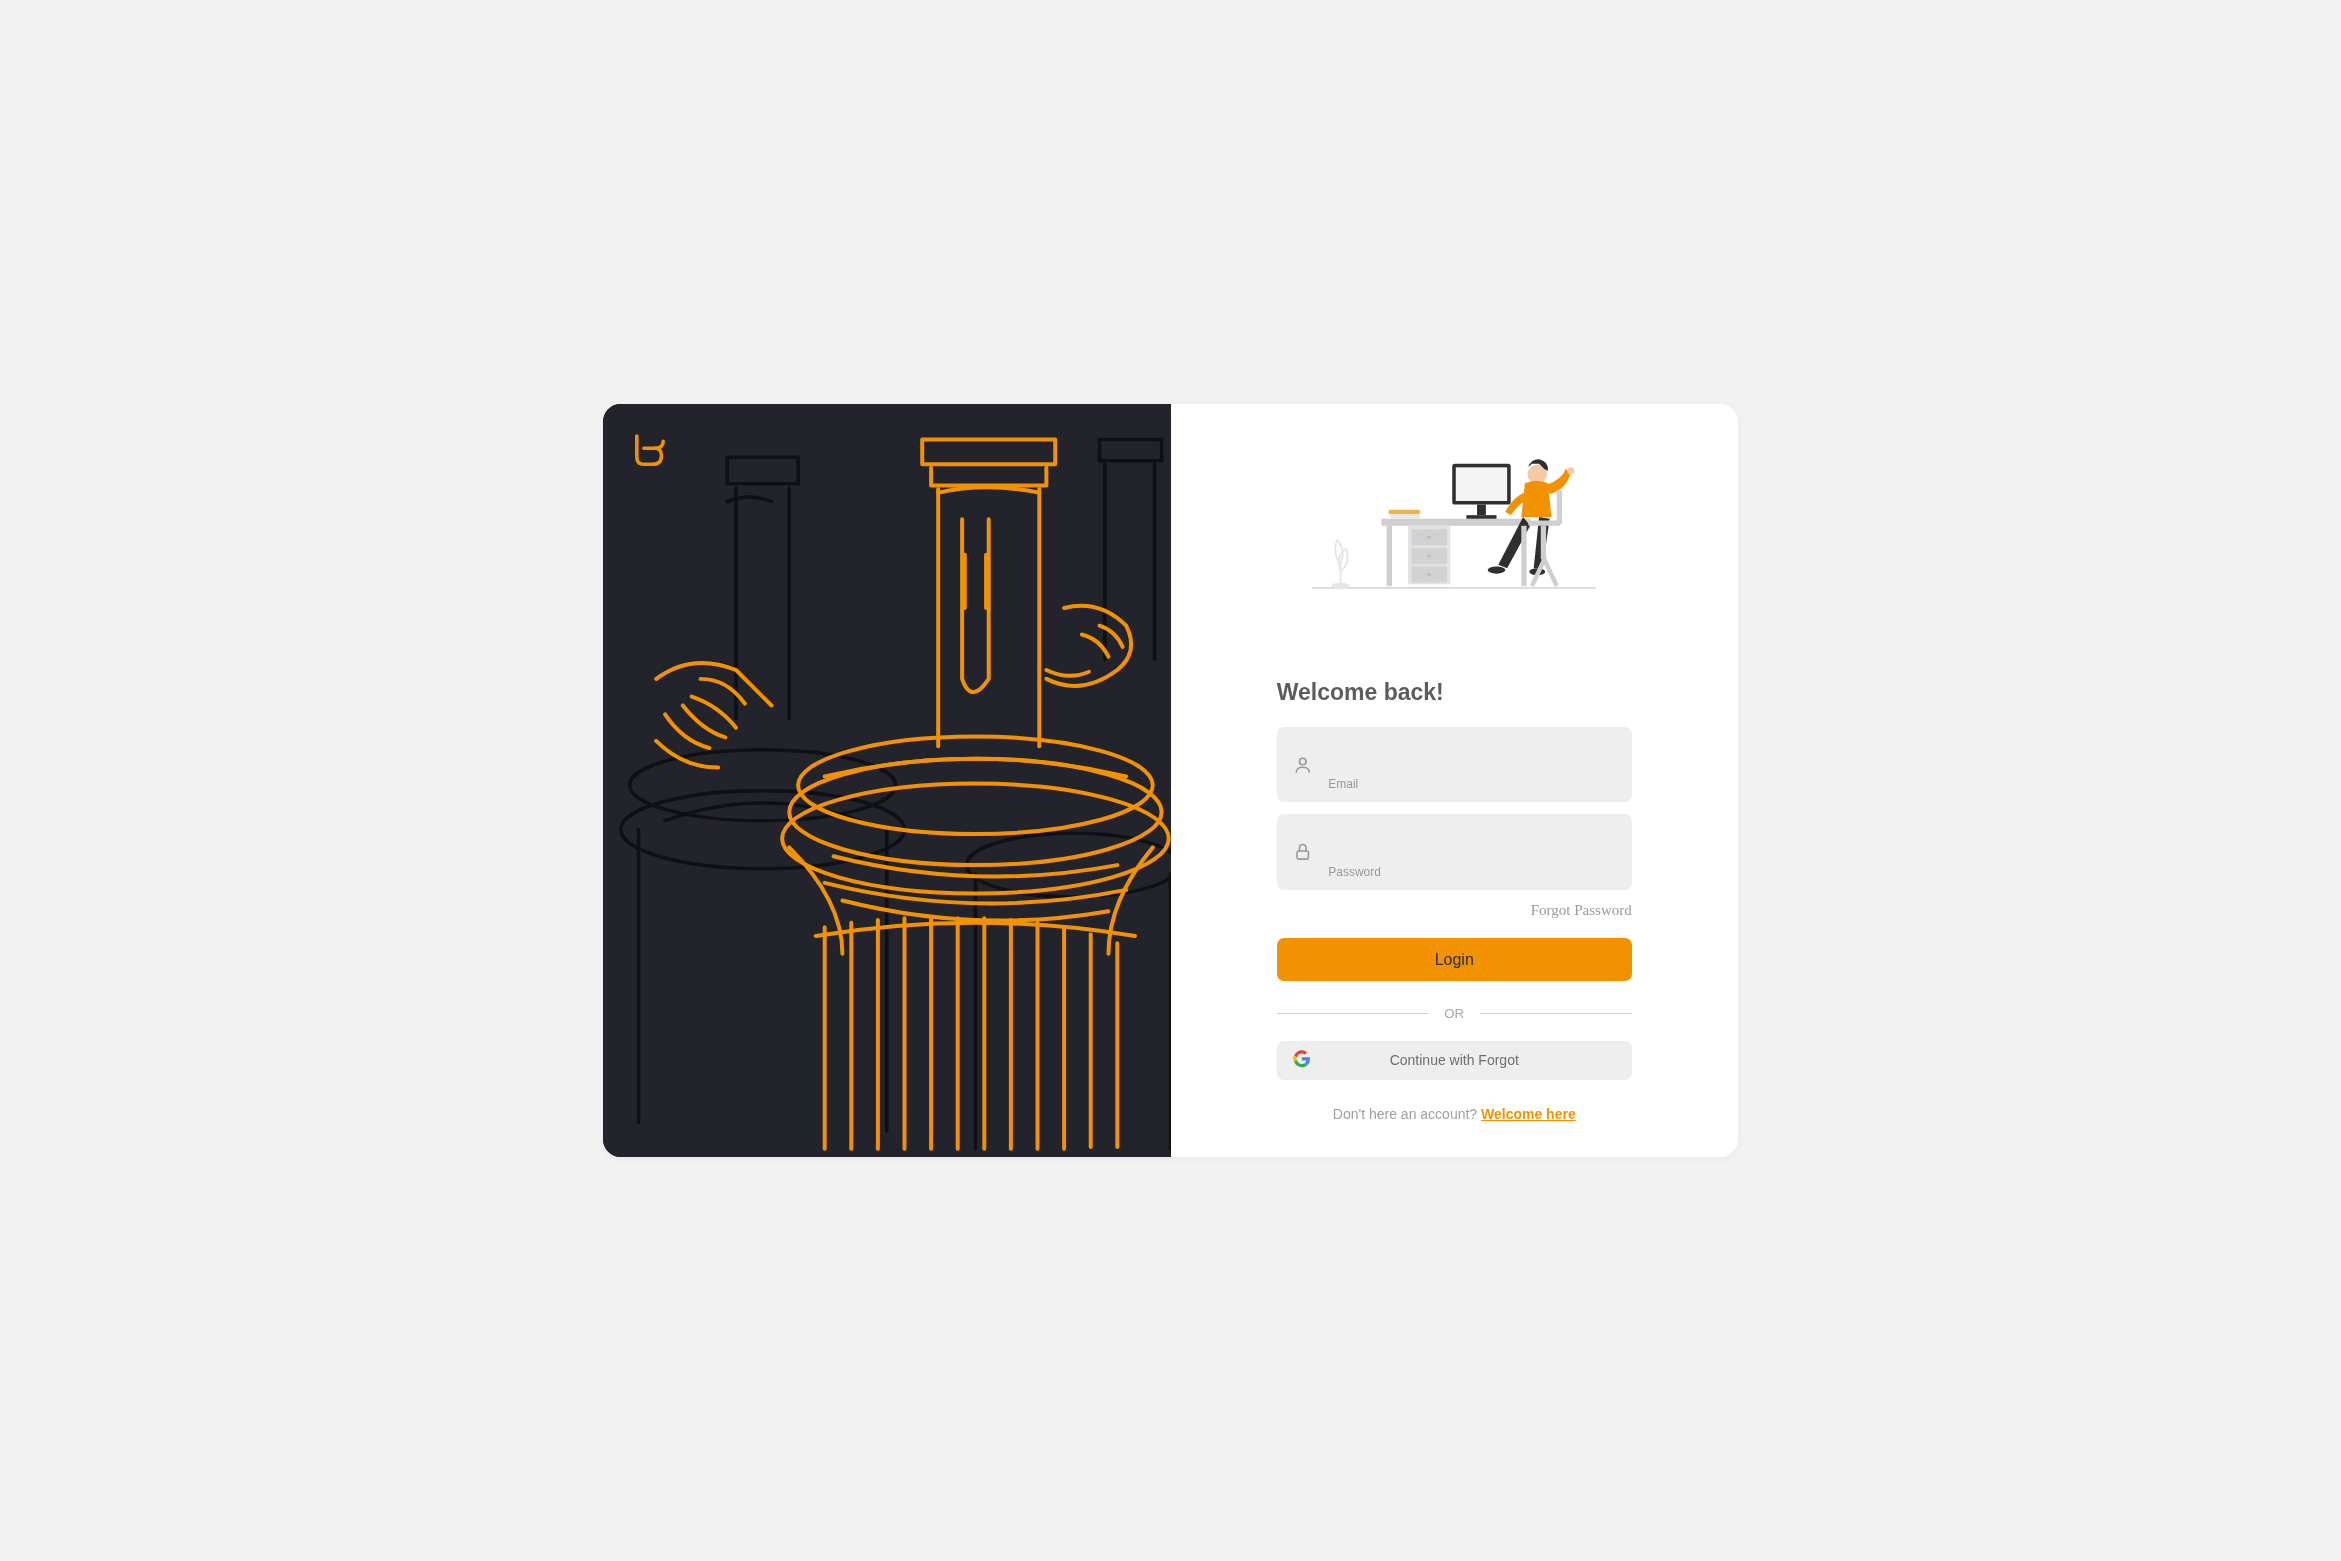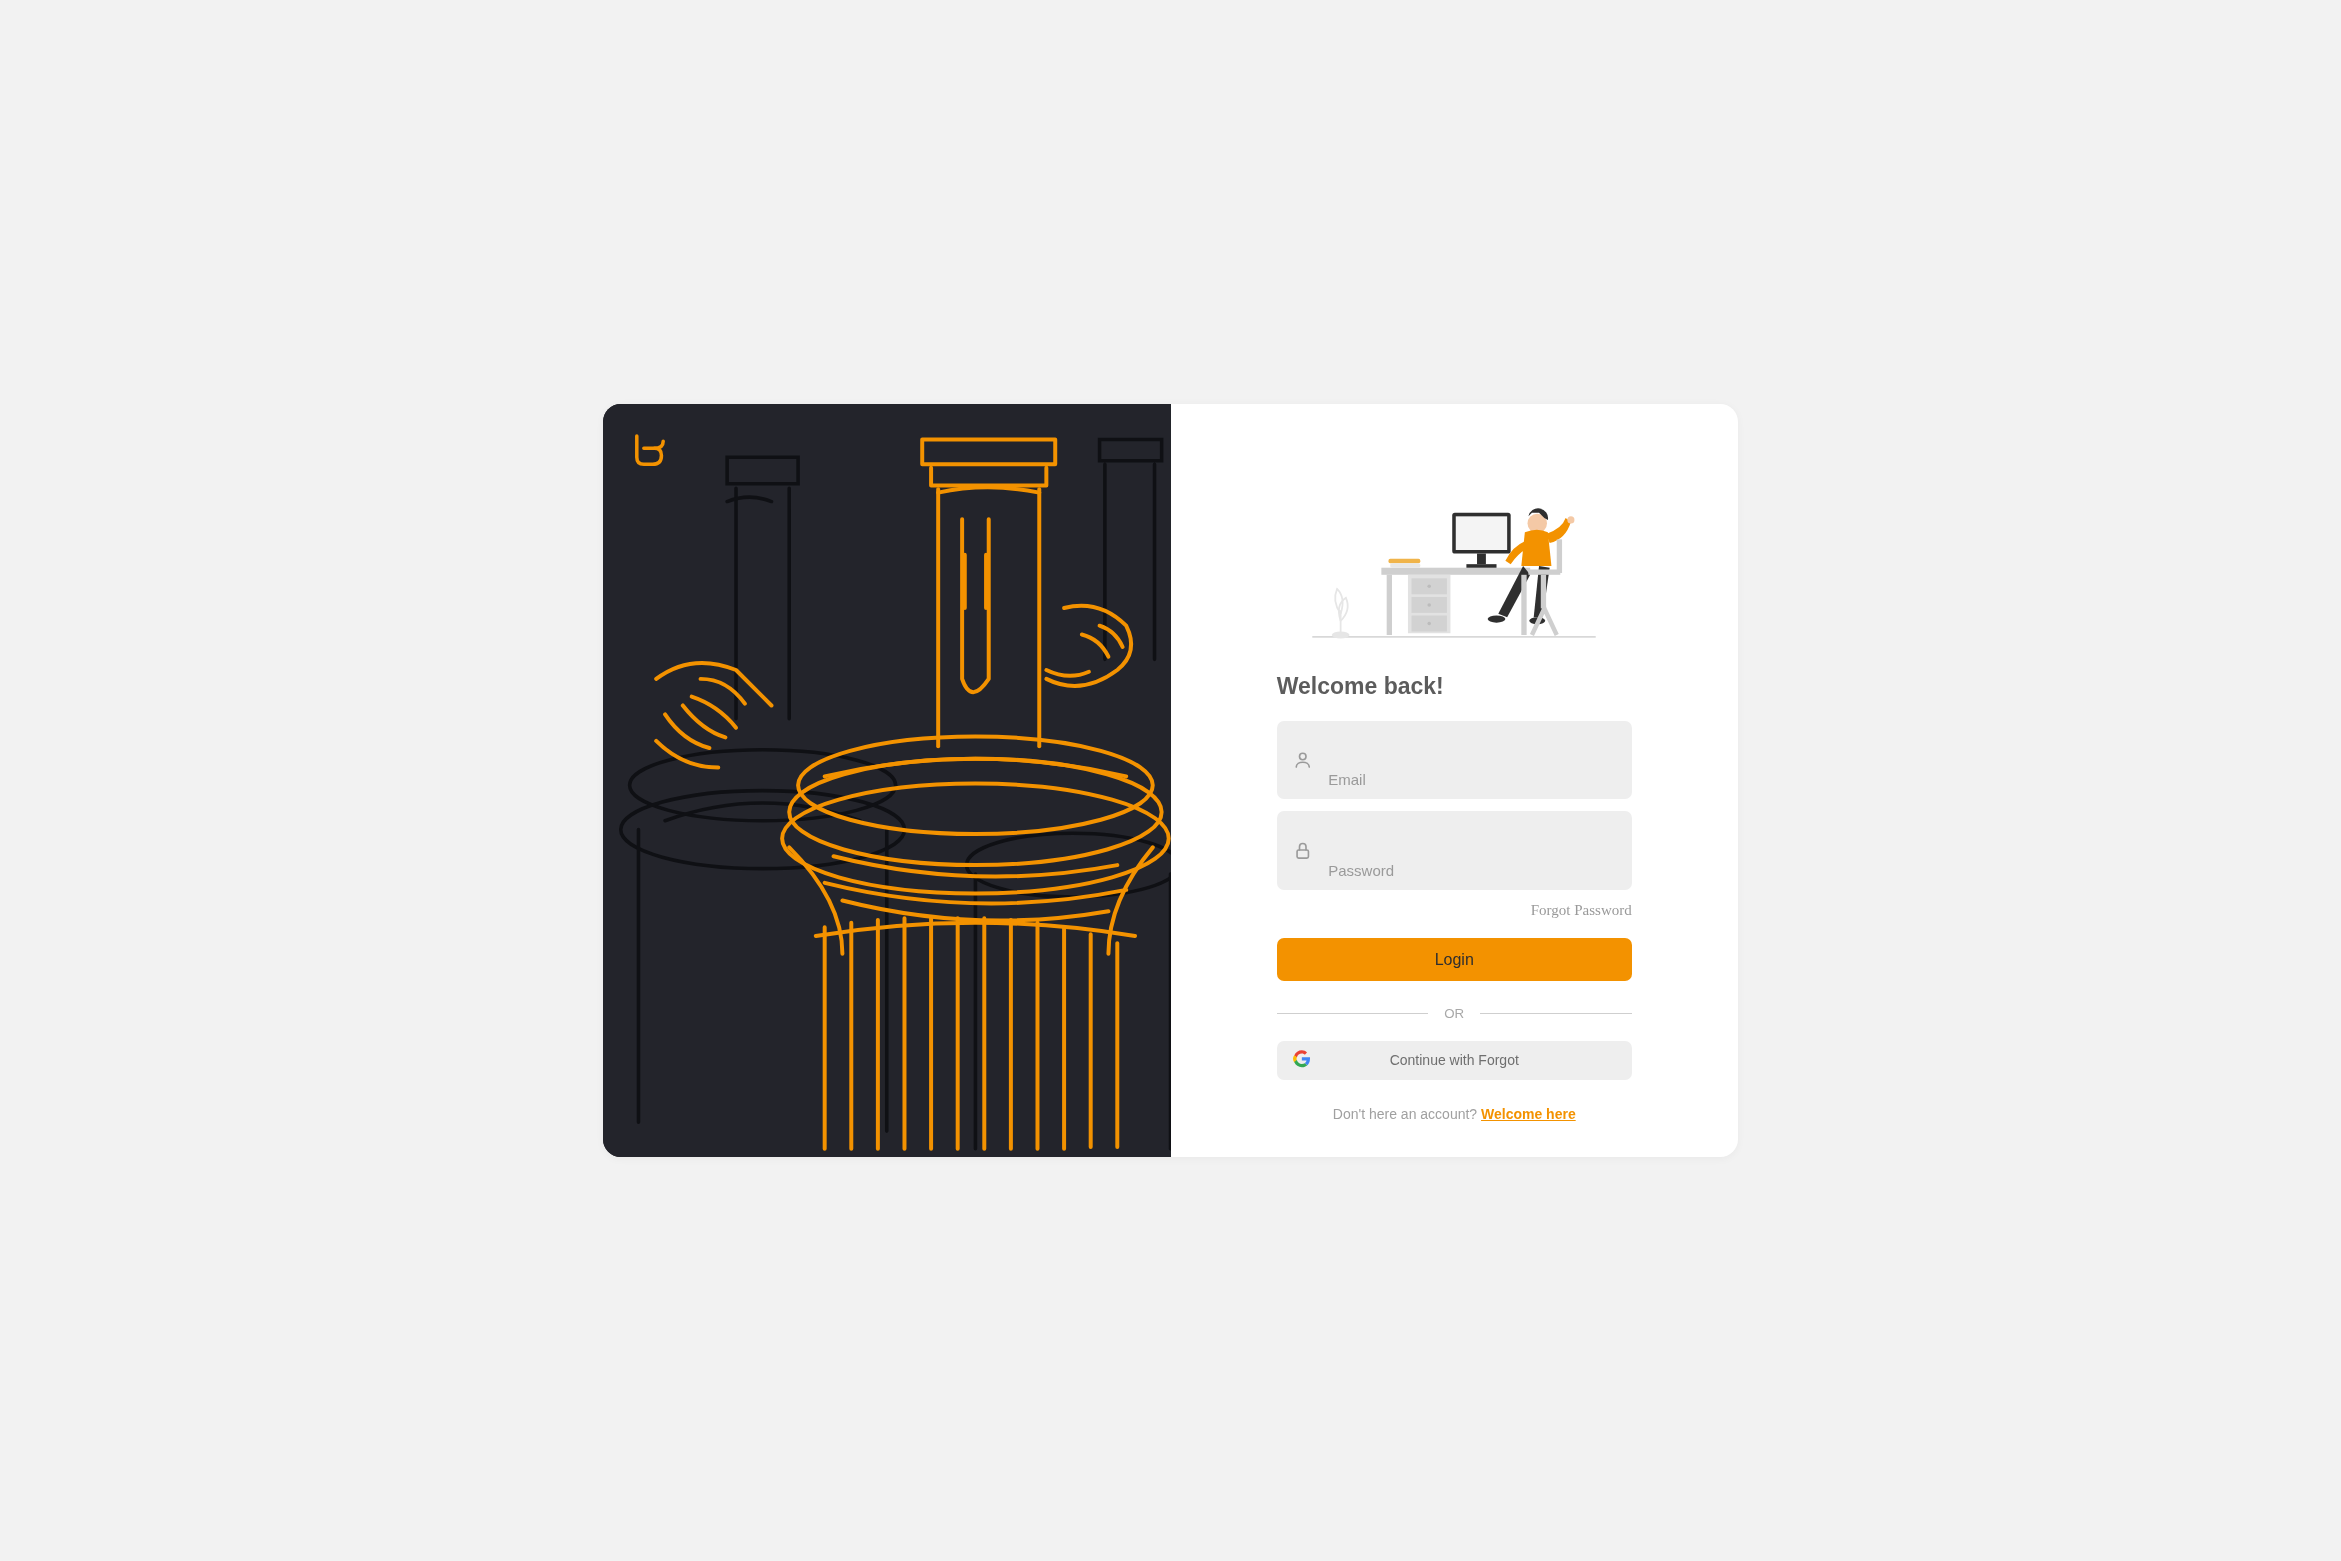--- a/index.html
+++ b/index.html
@@ -39,21 +39,21 @@
     position: absolute;
     inset: 0;
     width: 100%;
     height: 100%;
   }
   .right {
     flex: 1;
     display: flex;
     flex-direction: column;
     align-items: center;
-    justify-content: flex-end;
+    justify-content: space-between;
     padding: 35px 80px;
   }
   .illustration {
     margin-bottom: 26.6px;
   }
   .form {
     width: 100%;
     max-width: 355px;
   }
   h1 {
@@ -68,21 +68,21 @@
     background: #eeeeee;
     border-radius: 7px;
     padding: 10.6px 16px;
     margin-bottom: 12.4px;
     gap: 16px;
   }
   .field input {
     flex: 1;
     border: none;
     background: transparent;
-    font-size: 15px;
+    font-size: 12px;
     color: #555;
     outline: none;
     margin-top: 40px;
   }
   .field input::placeholder { color: #9a9a9a; }
   .field-icon { color: #9a9a9a; display: flex; }
   .forgot {
     text-align: right;
     margin-bottom: 19.5px;
     font-family: Liberation Serif, serif;

